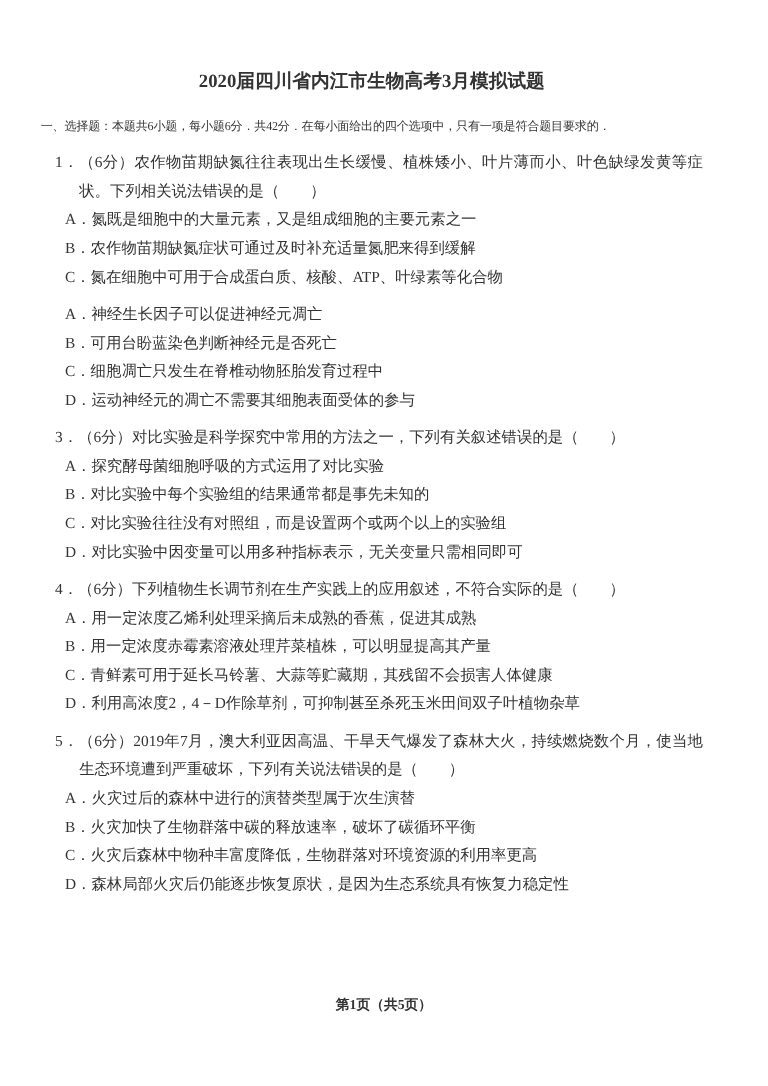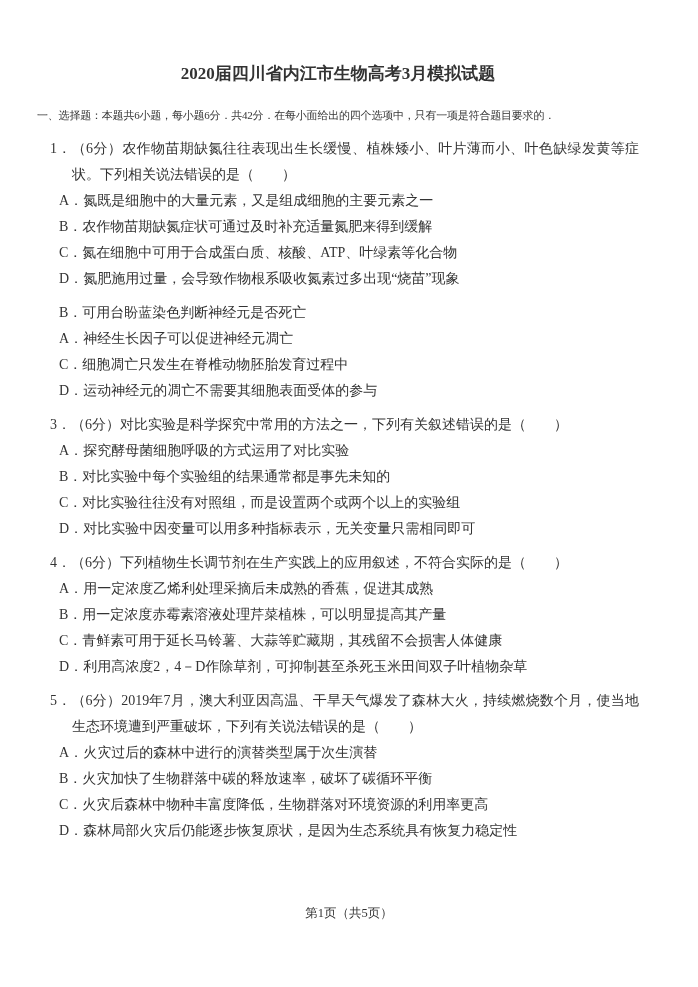--- a/index.html
+++ b/index.html
@@ -54,42 +54,42 @@
   }
   .footer {
     position: absolute;
     left: 0;
     right: 0;
     bottom: 66px;
     text-align: center;
     font-size: 12.5px;
     line-height: 16px;
     color: #333333;
+    font-weight: bold;
   }
 </style>
 </head>
 <body>
 
 <div class="page">
 
   <div class="doc-title">2020届四川省内江市生物高考3月模拟试题</div>
 
   <div class="section-header">一、选择题：本题共6小题，每小题6分．共42分．在每小面给出的四个选项中，只有一项是符合题目要求的．</div>
 
   <div class="question">
     <div class="q-stem"><span class="q-num">1．</span><span>（6分）农作物苗期缺氮往往表现出生长缓慢、植株矮小、叶片薄而小、叶色缺绿发黄等症状。下列相关说法错误的是（　　）</span></div>
     <div class="q-option"><span class="opt-label">A．</span><span>氮既是细胞中的大量元素，又是组成细胞的主要元素之一</span></div>
     <div class="q-option"><span class="opt-label">B．</span><span>农作物苗期缺氮症状可通过及时补充适量氮肥来得到缓解</span></div>
     <div class="q-option"><span class="opt-label">C．</span><span>氮在细胞中可用于合成蛋白质、核酸、ATP、叶绿素等化合物</span></div>
-    <div class="q-option"><span class="opt-label">D．</span><span>氮肥施用过量，会导致作物根系吸收氮素过多出现“烧苗”现象</span></div>
   </div>
 
   <div class="question">
+    <div class="q-option"><span class="opt-label">A．</span><span>神经生长因子可以促进神经元凋亡</span></div>
     <div class="q-option"><span class="opt-label">B．</span><span>可用台盼蓝染色判断神经元是否死亡</span></div>
-    <div class="q-option"><span class="opt-label">A．</span><span>神经生长因子可以促进神经元凋亡</span></div>
     <div class="q-option"><span class="opt-label">C．</span><span>细胞凋亡只发生在脊椎动物胚胎发育过程中</span></div>
     <div class="q-option"><span class="opt-label">D．</span><span>运动神经元的凋亡不需要其细胞表面受体的参与</span></div>
   </div>
 
   <div class="question">
     <div class="q-stem"><span class="q-num">3．</span><span>（6分）对比实验是科学探究中常用的方法之一，下列有关叙述错误的是（　　）</span></div>
     <div class="q-option"><span class="opt-label">A．</span><span>探究酵母菌细胞呼吸的方式运用了对比实验</span></div>
     <div class="q-option"><span class="opt-label">B．</span><span>对比实验中每个实验组的结果通常都是事先未知的</span></div>
     <div class="q-option"><span class="opt-label">C．</span><span>对比实验往往没有对照组，而是设置两个或两个以上的实验组</span></div>
     <div class="q-option"><span class="opt-label">D．</span><span>对比实验中因变量可以用多种指标表示，无关变量只需相同即可</span></div>

